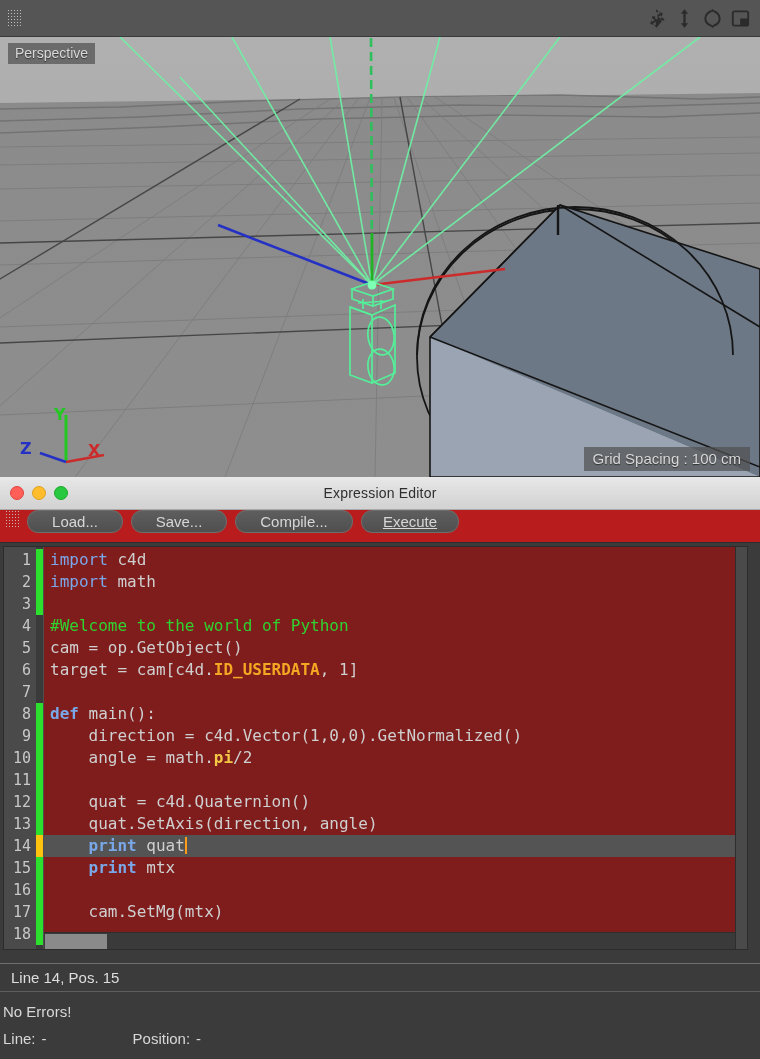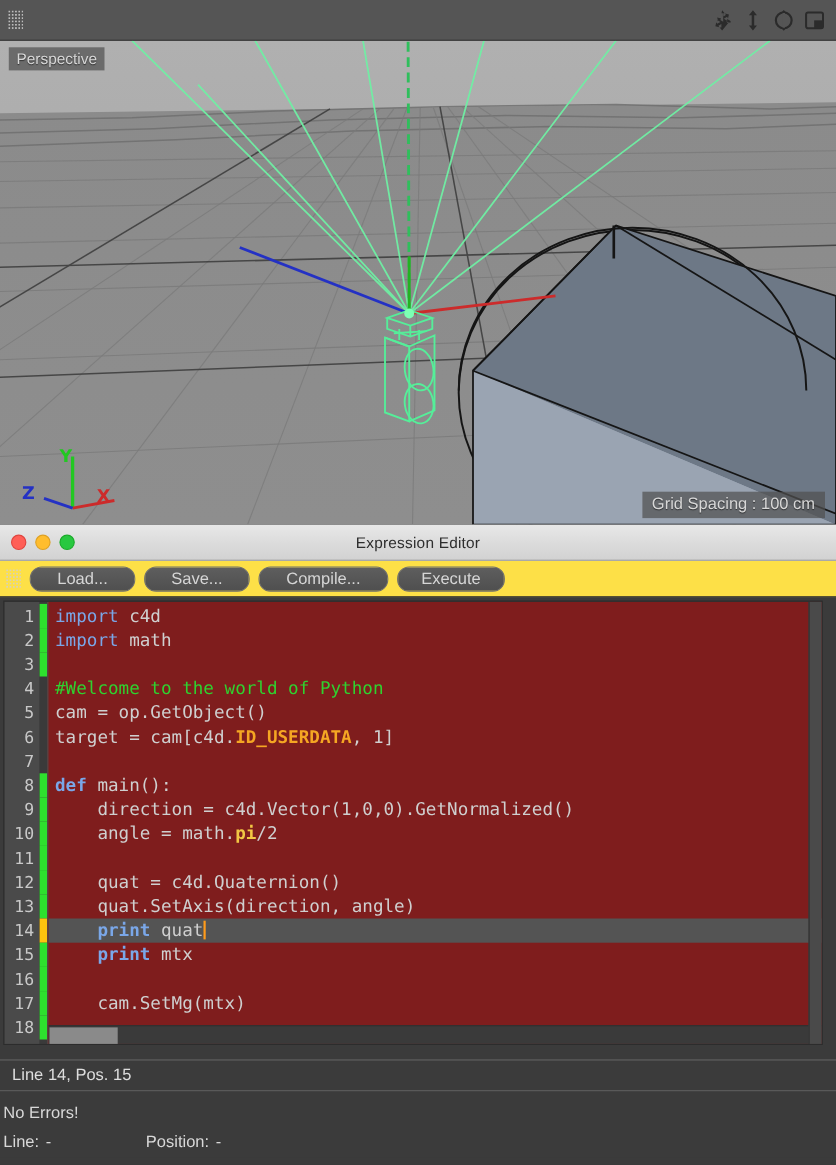--- a/index.html
+++ b/index.html
@@ -73,37 +73,37 @@
   .tl { width: 14px; height: 14px; border-radius: 50%; }
   .tl-close { background: #ff5f57; border: 1px solid #e0443e; }
   .tl-min   { background: #ffbd2e; border: 1px solid #dea123; }
   .tl-max   { background: #28c840; border: 1px solid #1aab29; }
   #editor-title {
     position: absolute; left: 0; right: 0; text-align: center;
     font-size: 14px; color: #2e2e2e; letter-spacing: 0.2px;
   }
 
   #editor-toolbar {
-    width: 760px; height: 33px; background: #fde047;
-    display: flex; align-items: center;
+    width: 760px; height: 33px; background: #b91c1c;
+    display: flex; align-items: flex-start;
     border-bottom: 1px solid #2e2e2e;
   }
   .tb-btn {
     height: 23px; border-radius: 11px;
     background: linear-gradient(to bottom, #5e5e5e 0%, #4f4f4f 100%);
     border: 1px solid #6e6e6e;
     color: #d6d6d6; font-size: 15px;
     display: flex; align-items: center; justify-content: center;
     padding: 0 14px; margin-right: 8px; white-space: nowrap;
     cursor: default;
   }
   #btn-load    { min-width: 96px; }
   #btn-save    { min-width: 96px; }
   #btn-compile { min-width: 118px; }
-  #btn-execute { min-width: 98px; }
+  #btn-execute { min-width: 98px; text-decoration: underline; }
 
   
   #code-area {
     position: relative; width: 760px; height: 420px;
     background: #3b3b3b;
     padding: 2px 0 0 0;
   }
   #code-frame {
     position: absolute; left: 3px; top: 3px; width: 745px; height: 404px;
     background: #3a3a3a;

